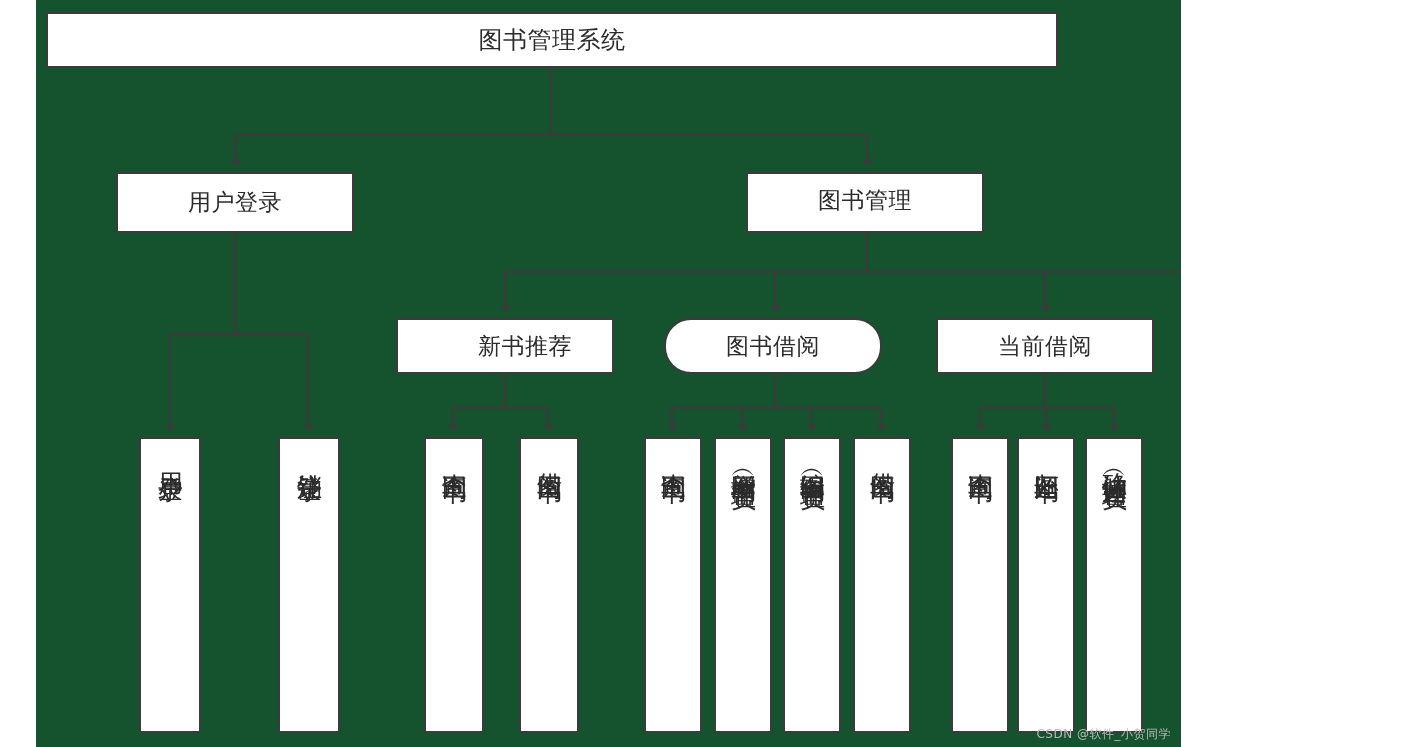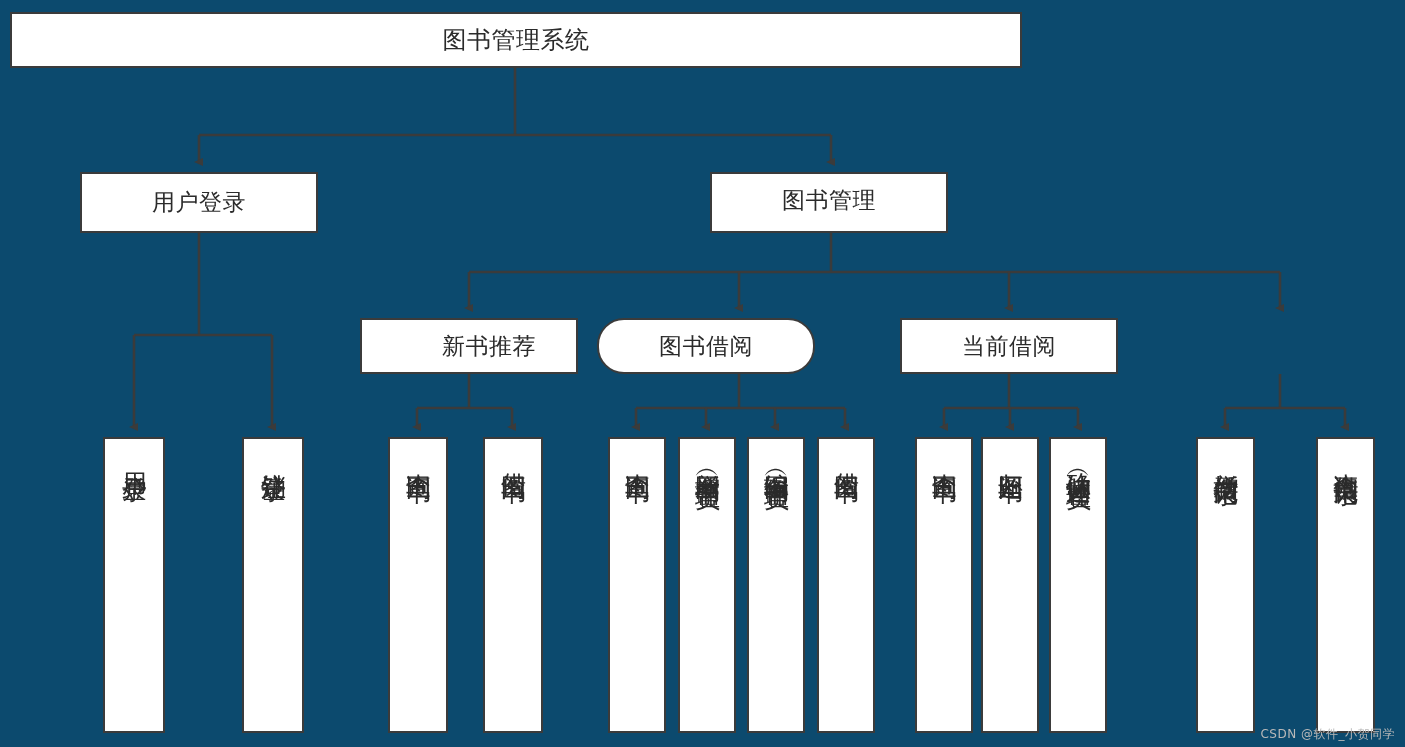--- a/index.html
+++ b/index.html
@@ -5,24 +5,25 @@
   html, body {
     margin: 0;
     padding: 0;
     background: #ffffff;
   }
   body {
     font-family: "DejaVu Sans", "Liberation Sans", sans-serif;
   }
   #canvas {
     position: relative;
-    width: 1405px;
+    width: 1145px;
     height: 747px;
-    background: #0c4a6e;
+    background: #14532d;
     overflow: hidden;
+    margin-left: 36px;
   }
   #edges {
     position: absolute;
     left: 0;
     top: 0;
     width: 1405px;
     height: 747px;
   }
   .node {
     position: absolute;
@@ -130,21 +131,21 @@
   </div>
 
   <div class="node" style="left:710px; top:172px; width:238px; height:61px;font-family:Liberation Mono, monospace;">
     <span class="label">图书管理</span>
   </div>
 
   <div class="node" style="left:360px; top:318px; width:218px; height:56px;padding-left:40px;">
     <span class="label">新书推荐</span>
   </div>
 
-  <div class="node" style="left:597px; top:318px; width:218px; height:56px;border-radius:27px;">
+  <div class="node" style="left:628px; top:318px; width:218px; height:56px;border-radius:27px;">
     <span class="label">图书借阅</span>
   </div>
 
   <div class="node" style="left:900px; top:318px; width:218px; height:56px;justify-content:center;">
     <span class="label">当前借阅</span>
   </div>
 
 
   <div class="node vertical" style="left:103px; top:437px; width:62px; height:296px;">
     <span class="label">用户登录</span>

